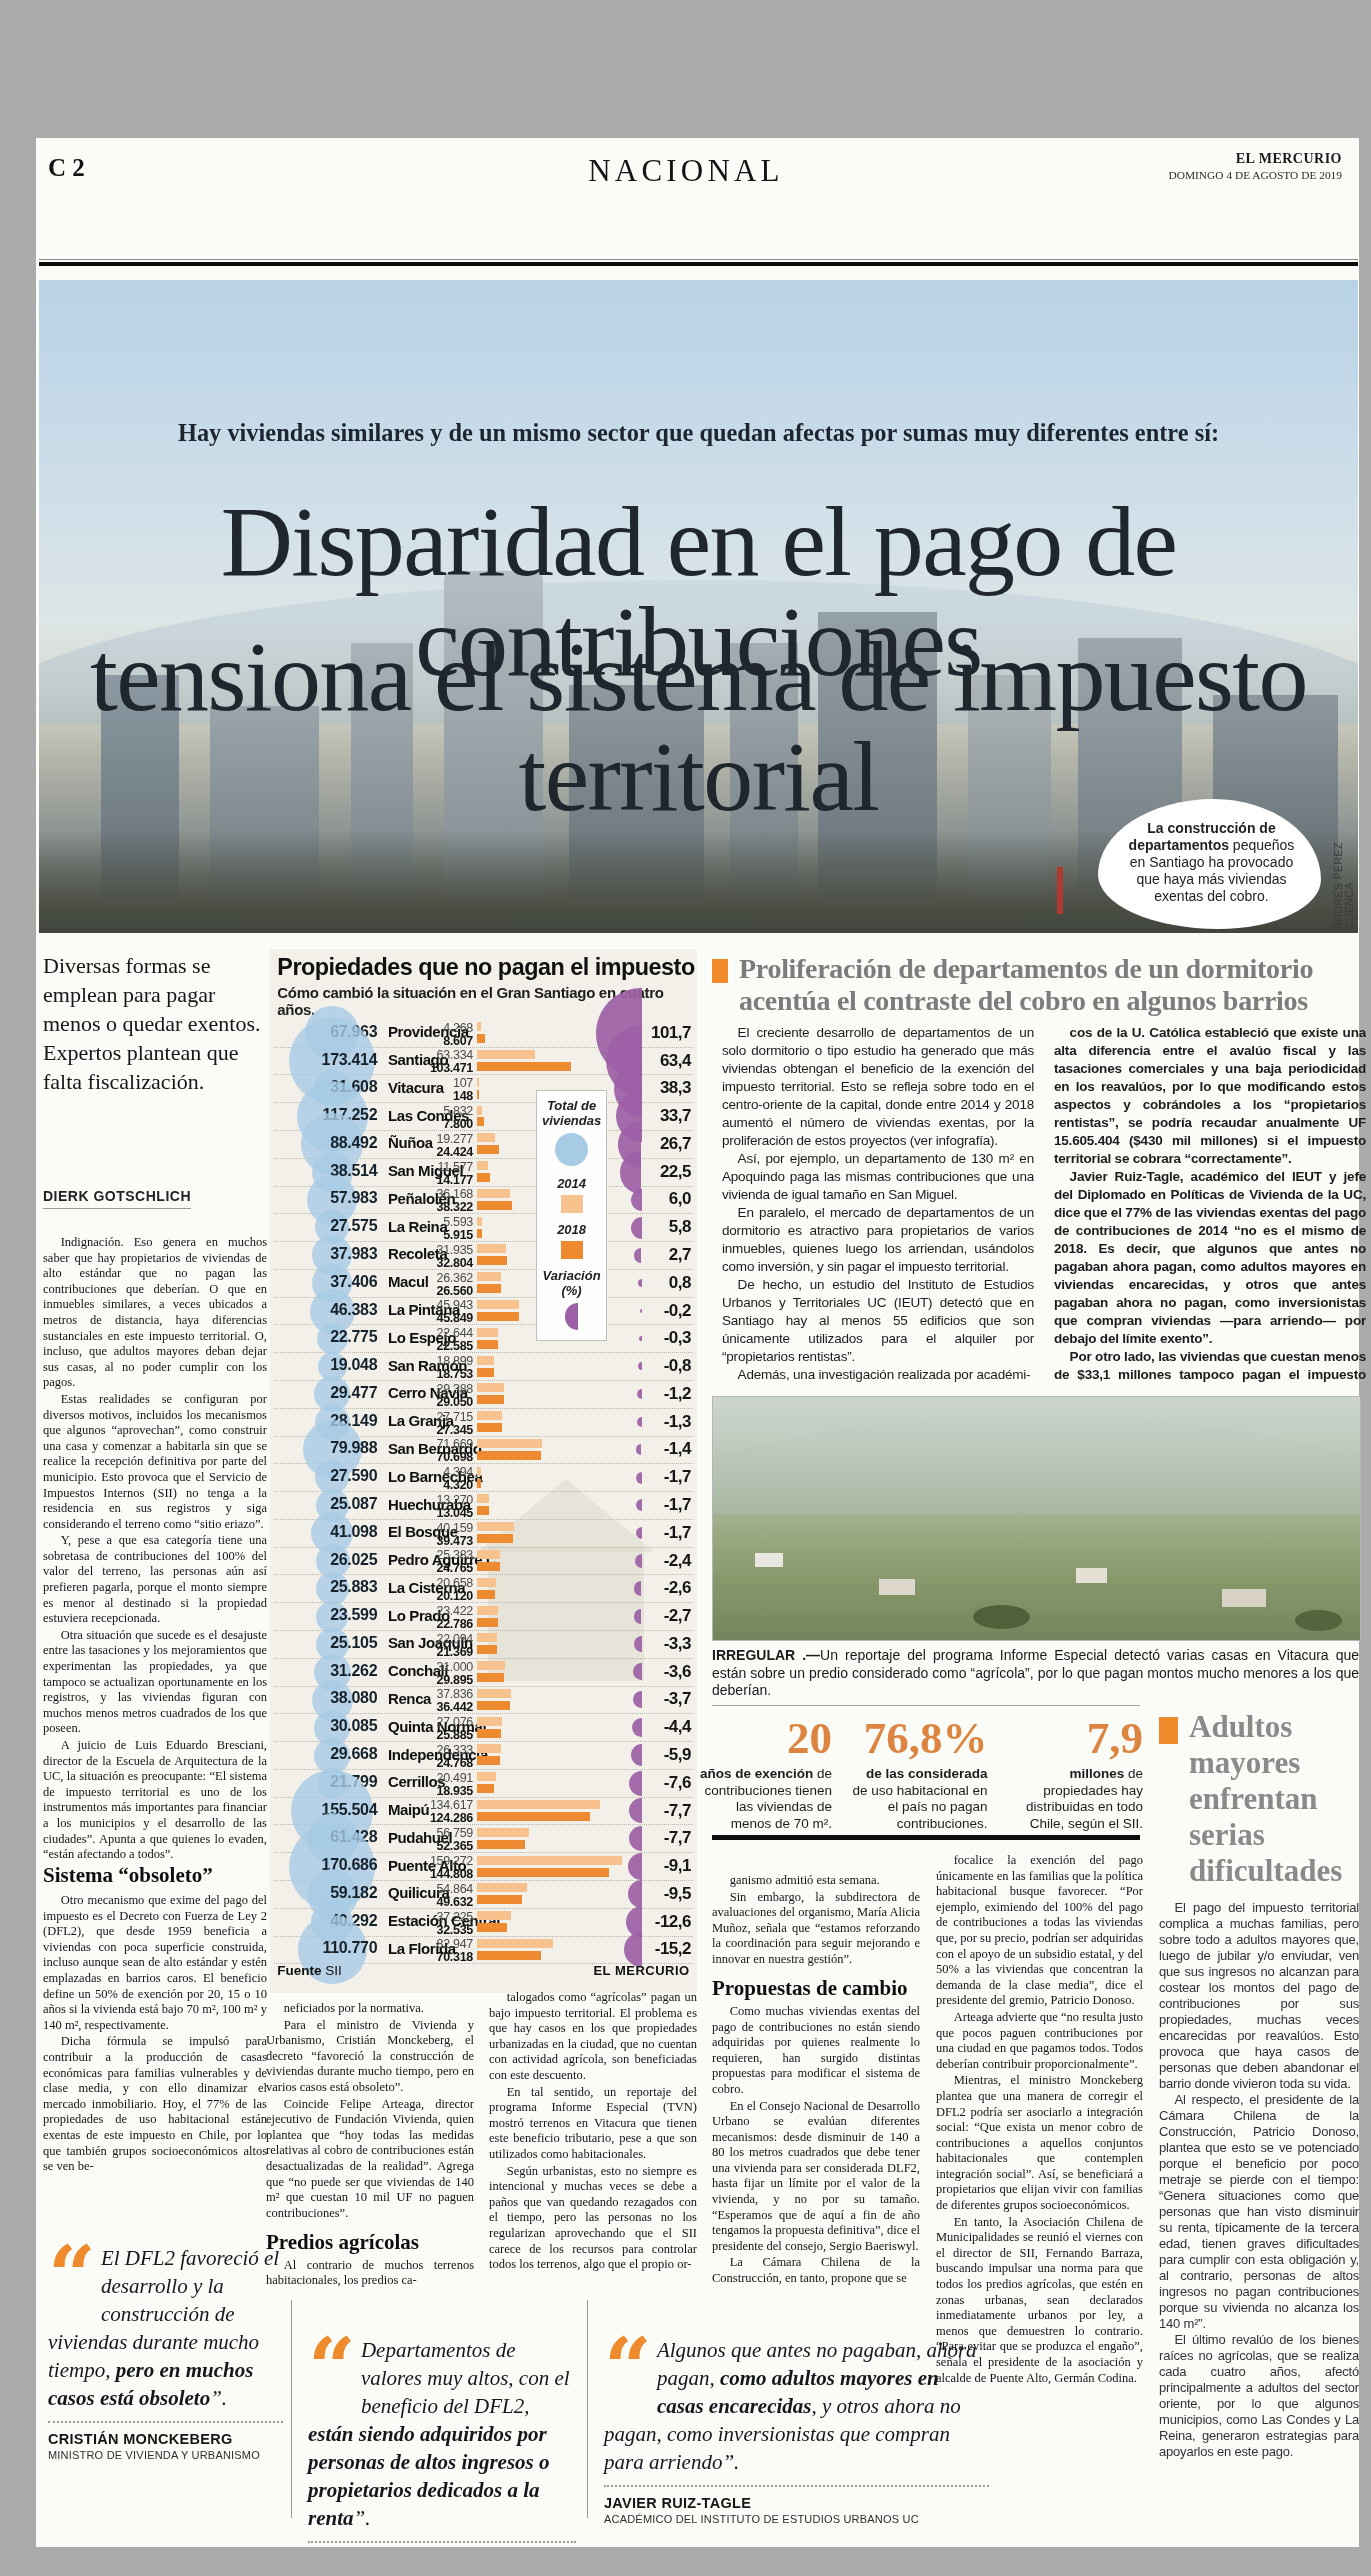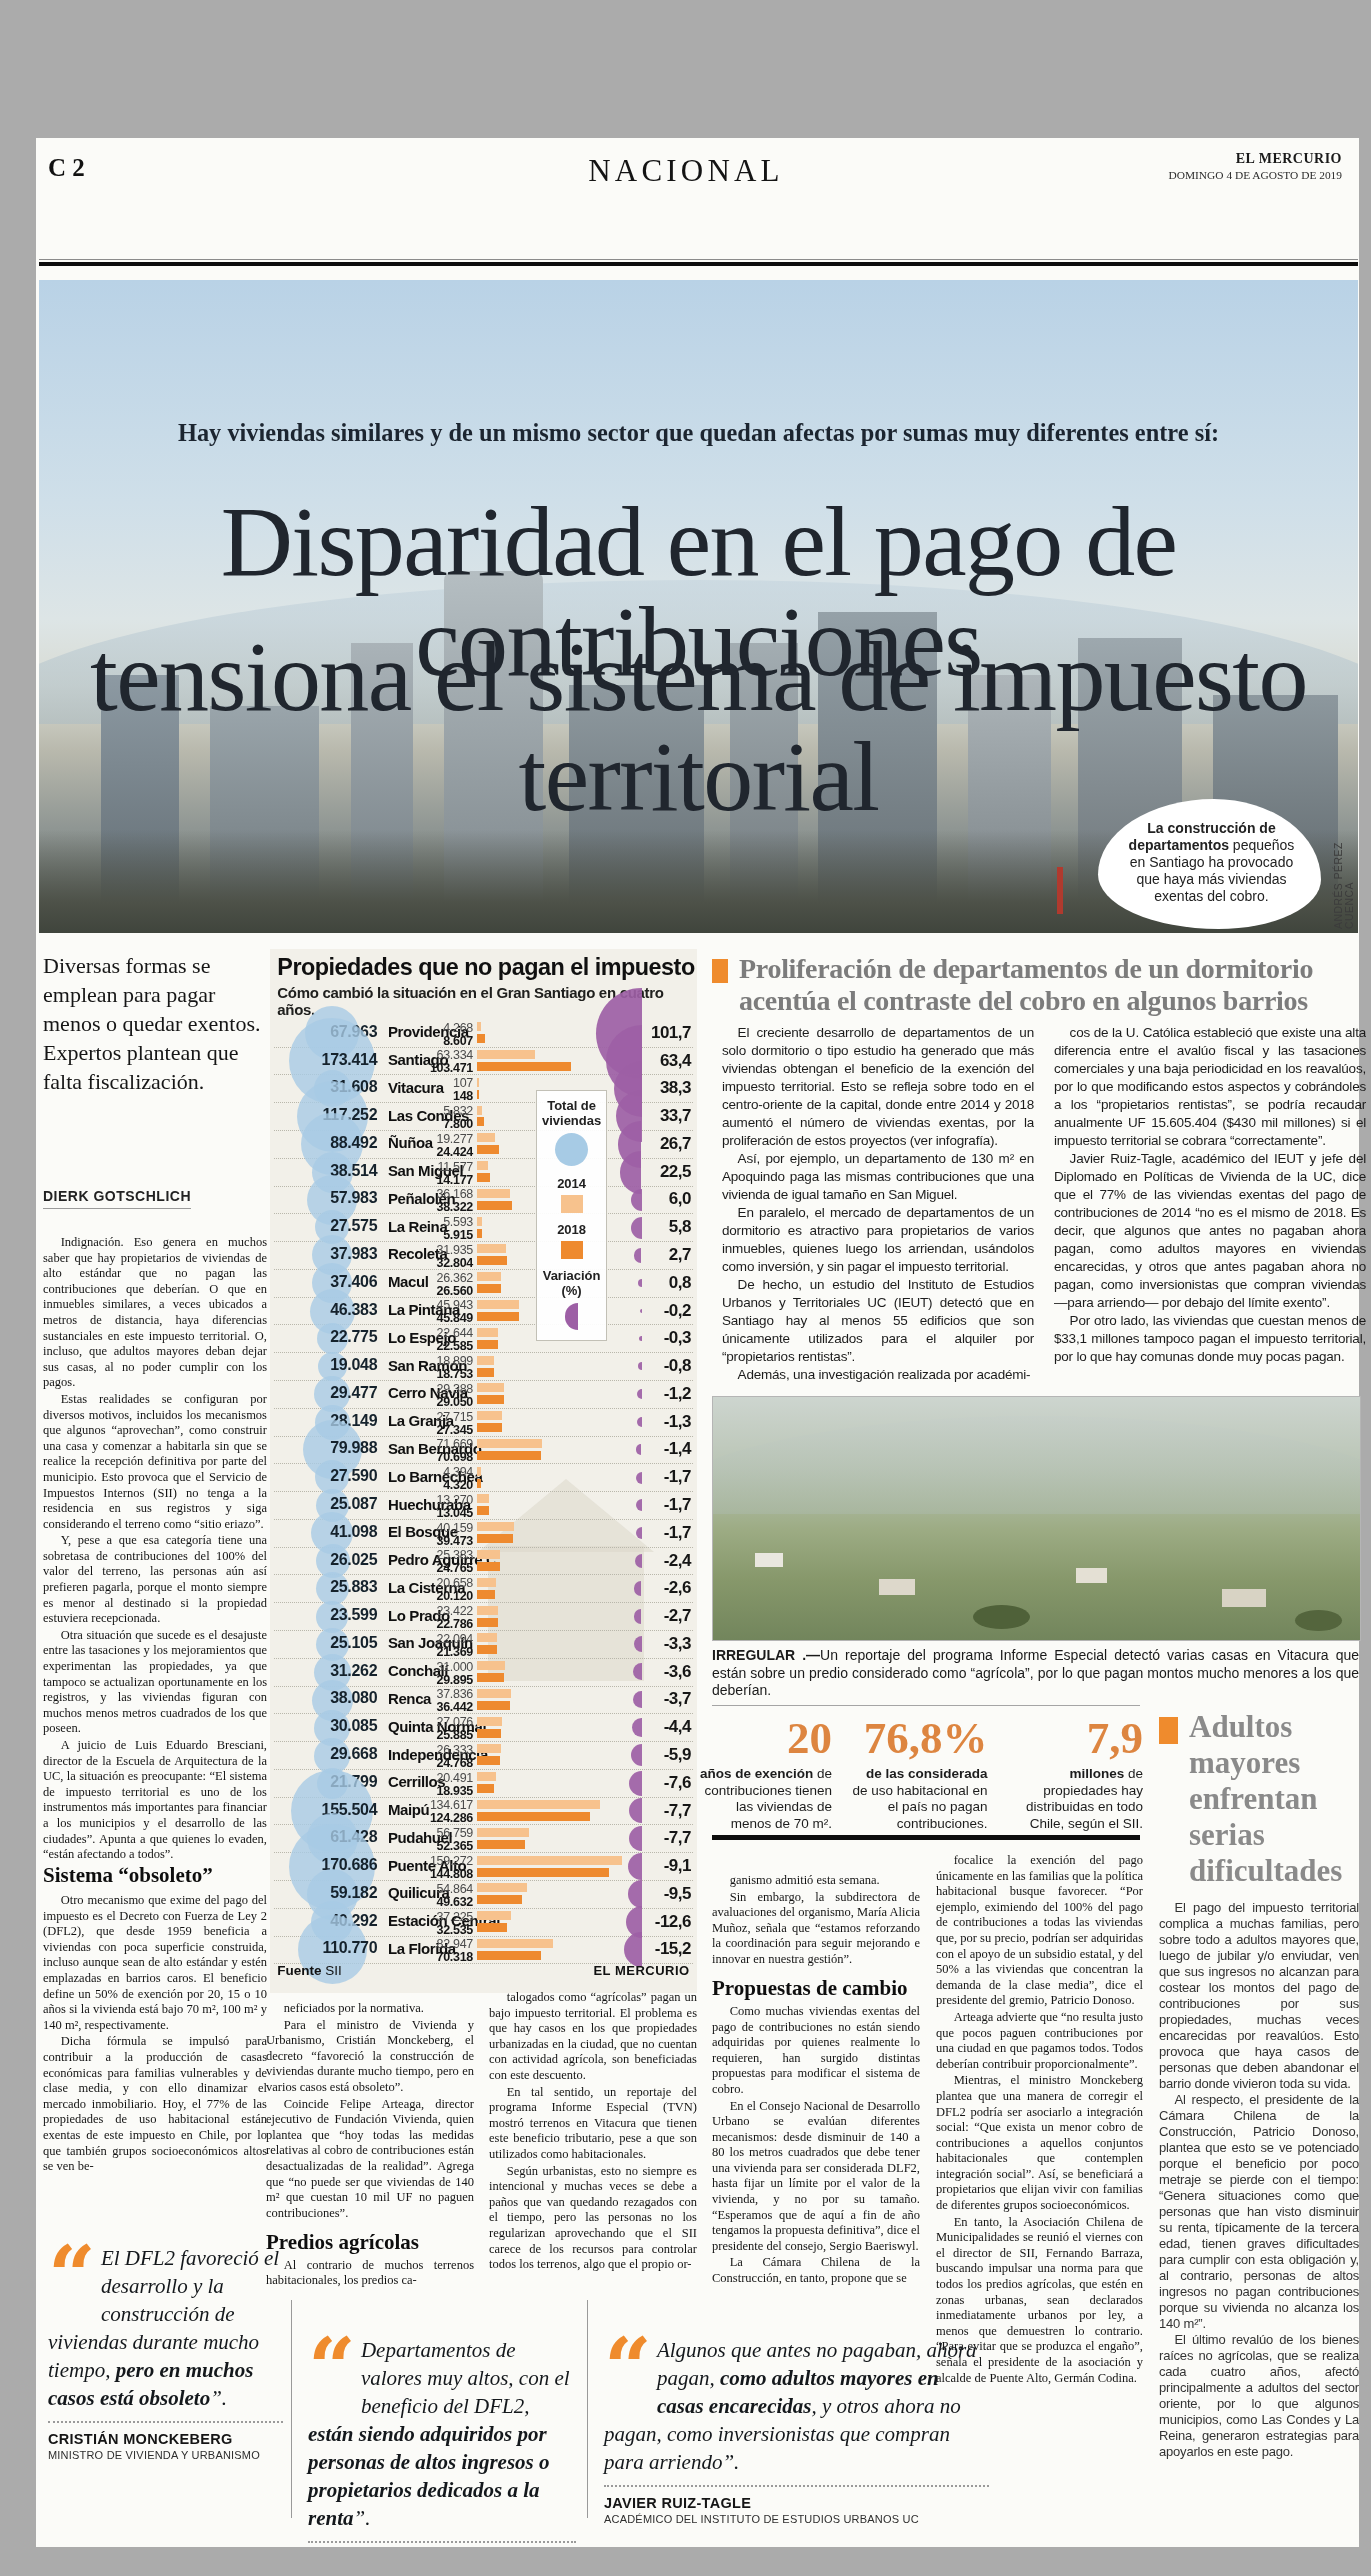--- a/index.html
+++ b/index.html
@@ -22,21 +22,21 @@
   .qname{font-family:"Liberation Sans",sans-serif;font-weight:bold;font-size:14.5px;color:#151515;letter-spacing:0.3px;}
   .qrole{font-family:"Liberation Sans",sans-serif;font-size:11px;color:#2e2e2e;letter-spacing:0.2px;margin-top:2.1px;}
   .statbox{text-align:right;font-family:"Liberation Sans",sans-serif;}
   .statval{font-family:"Liberation Serif",serif;font-weight:bold;font-size:45px;color:#dd8540;line-height:47px;}
   .stattext{font-size:13.5px;line-height:16.6px;color:#1c1c1c;margin-top:4.2px;}
   .stattext b{font-weight:bold;}
   .orange-sq{background:#ef8b2d;}
   .chart{background:#f2f0e9;}
   .chart .ctitle{font-family:"Liberation Sans",sans-serif;font-weight:bold;font-size:23.4px;color:#101010;letter-spacing:-0.5px;}
   .chart .csub{font-family:"Liberation Sans",sans-serif;font-weight:bold;font-size:15px;color:#20201e;letter-spacing:-0.3px;}
-  .legend{position:absolute;border:1px solid #c2c0b6;background:rgba(255,255,255,.93);font-family:"Liberation Sans",sans-serif;font-weight:bold;font-size:13px;color:#222;text-align:center;padding:7.3px 3.1px;}
+  .legend{position:absolute;border:1px solid #c2c0b6;background:rgba(255,255,255,.93);font-family:"Liberation Sans",sans-serif;font-weight:bold;font-size:13px;color:#222;text-align:center;padding:7.3px 3.1px;font-style:italic;}
   .legend .li{margin-bottom:9.3px;}
   .vertcredit{writing-mode:vertical-rl;transform:rotate(180deg);font-family:"Liberation Sans",sans-serif;font-size:10.4px;letter-spacing:0.5px;color:#3c3c3c;}
   .caption2{font-family:"Liberation Sans",sans-serif;font-size:14px;line-height:17.7px;color:#1a1a1a;text-align:justify;}
   .sbtitle{font-family:"Liberation Serif",serif;font-weight:600;font-size:31px;line-height:36px;color:#8a8a8a;}
   .raheadline{font-family:"Liberation Serif",serif;font-weight:600;font-size:28px;line-height:32px;color:#7c7c7c;letter-spacing:-0.3px;}
   .building{position:absolute;}
 </style>
 </head>
 <body>
 
@@ -476,21 +476,21 @@
   <div class="abs orange-sq" style="left:712px;top:959px;width:15.6px;height:24px;"></div>
   <div class="abs raheadline" style="left:739px;top:953px;width:618px;">Proliferación de departamentos de un dormitorio acentúa el contraste del cobro en algunos barrios</div>
   <div class="abs sansbody" style="left:722px;top:1024px;width:312px;height:363px;overflow:hidden;">
 
   <p>El creciente desarrollo de departamentos de un solo dormitorio o tipo estudio ha generado que más viviendas obtengan el beneficio de la exención del impuesto territorial. Esto se refleja sobre todo en el centro-oriente de la capital, donde entre 2014 y 2018 aumentó el número de viviendas exentas, por la proliferación de estos proyectos (ver infografía).</p>
       <p>Así, por ejemplo, un departamento de 130 m² en Apoquindo paga las mismas contribuciones que una vivienda de igual tamaño en San Miguel.</p>
       <p>En paralelo, el mercado de departamentos de un dormitorio es atractivo para propietarios de varios inmuebles, quienes luego los arriendan, usándolos como inversión, y sin pagar el impuesto territorial.</p>
       <p>De hecho, un estudio del Instituto de Estudios Urbanos y Territoriales UC (IEUT) detectó que en Santiago hay al menos 55 edificios que son únicamente utilizados para el alquiler por “propietarios rentistas”.</p>
       <p>Además, una investigación realizada por académi-</p>
     </div>
-  <div class="abs sansbody" style="left:1054px;top:1024px;width:312px;height:363px;overflow:hidden;">
+  <div class="abs sansbody" style="left:1054px;top:1024px;width:312px;height:363px;overflow:hidden;font-weight:bold;">
 
   <p>cos de la U. Católica estableció que existe una alta diferencia entre el avalúo fiscal y las tasaciones comerciales y una baja periodicidad en los reavalúos, por lo que modificando estos aspectos y cobrándoles a los “propietarios rentistas”, se podría recaudar anualmente UF 15.605.404 ($430 mil millones) si el impuesto territorial se cobrara “correctamente”.</p>
       <p>Javier Ruiz-Tagle, académico del IEUT y jefe del Diplomado en Políticas de Vivienda de la UC, dice que el 77% de las viviendas exentas del pago de contribuciones de 2014 “no es el mismo de 2018. Es decir, que algunos que antes no pagaban ahora pagan, como adultos mayores en viviendas encarecidas, y otros que antes pagaban ahora no pagan, como inversionistas que compran viviendas —para arriendo— por debajo del límite exento”.</p>
       <p>Por otro lado, las viviendas que cuestan menos de $33,1 millones tampoco pagan el impuesto territorial, por lo que hay comunas donde muy pocas pagan.</p>
     </div>
 
   <div class="abs" style="left:712px;top:1396px;width:647px;height:243px;overflow:hidden;border:0.5px solid #b5b5b5;background:linear-gradient(#cdd5cf 0%,#b9c4b4 30%,#9cab83 55%,#87986b 75%,#72855c 100%);">
     <div class="abs" style="left:-10%;top:8%;width:120%;height:40%;background:linear-gradient(#c6cfc9,#aab8a4);border-radius:50% 50% 0 0/100% 100% 0 0;opacity:.7;"></div>
     <div class="abs" style="left:42px;top:156px;width:28px;height:13.5px;background:#e9e7df;"></div>
     <div class="abs" style="left:166px;top:182px;width:36px;height:15.6px;background:#ddd8cb;"></div>

